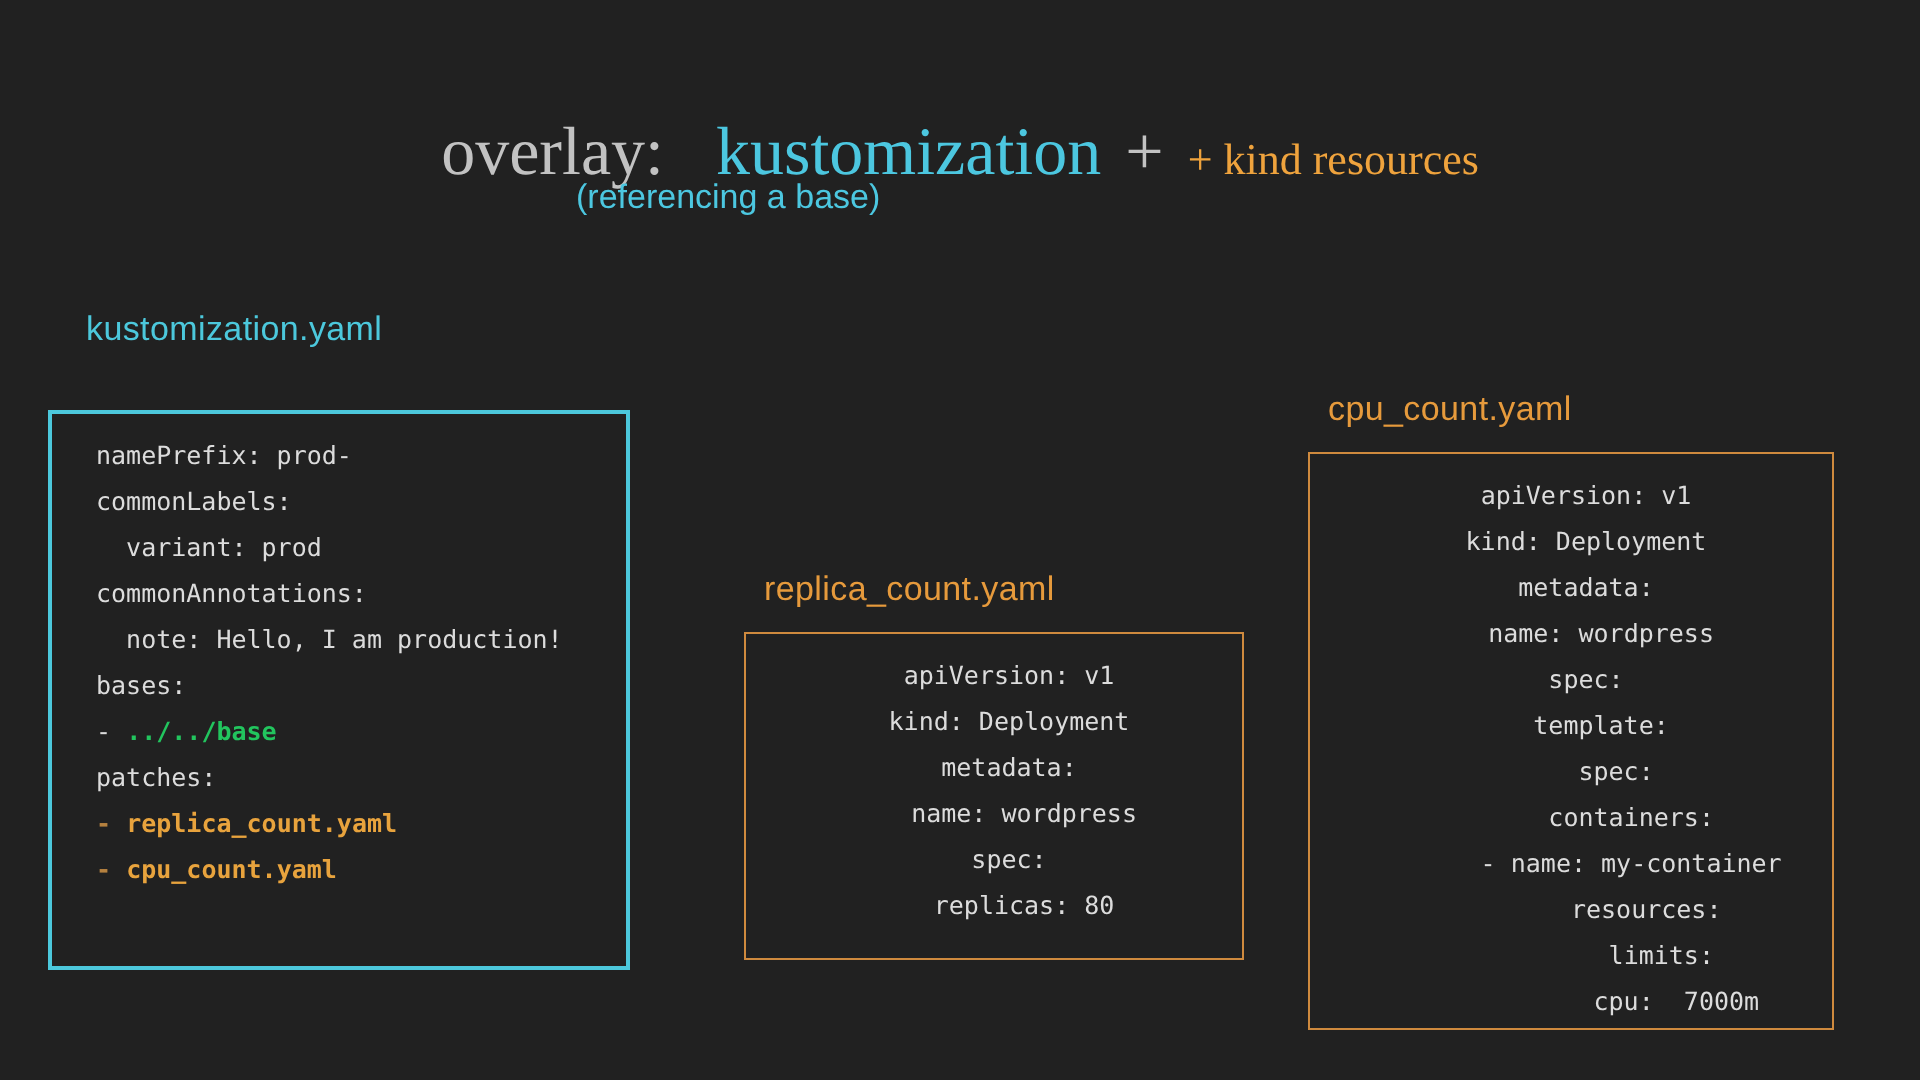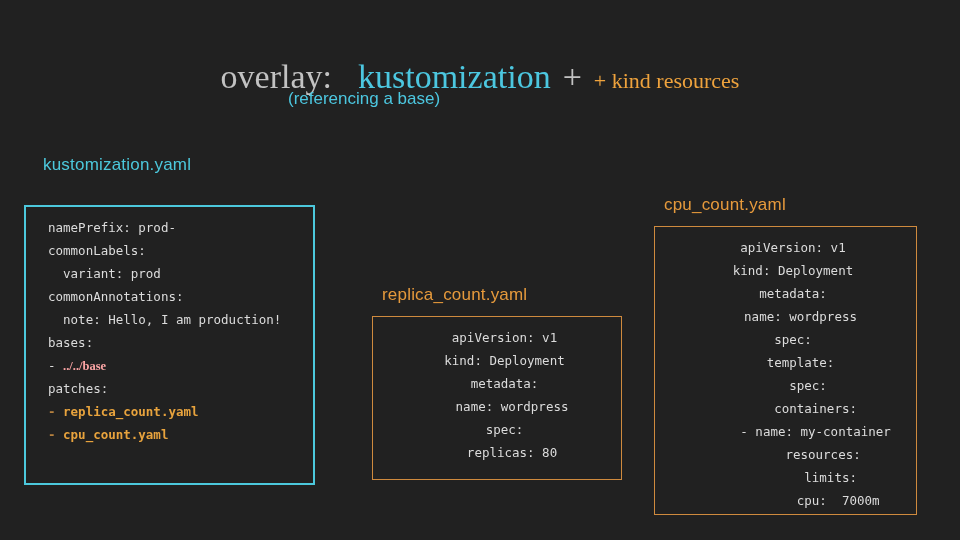--- a/index.html
+++ b/index.html
@@ -54,21 +54,21 @@
     font-family: "DejaVu Sans Mono", monospace;
     font-size: 12.5px;
     color: #dcdcdc;
   }
   .border-cyan   { border: 2px solid #4cc8dc; }
   .border-orange { border: 1.5px solid #cf8a3e; text-align: center; }
 
   .code-line { height: 23px; line-height: 23px; }
 
   .s-plain       { color: #dcdcdc; }
-  .s-cyan-bold   { color: #fca5a5; font-weight: bold; font-family: Liberation Serif, serif; }
+  .s-cyan-bold   { color: #22c55e; font-weight: bold; }
   .s-orange-bold { color: #e8a33d; font-weight: bold; }
   .s-orange-dim  { color: #b5813f; font-weight: bold; }
 
   
   #panel-label-0 { left: 33px;  top: 155px; margin-left: 10px; }
   #panel-box-0   { left: 24px;  top: 188px; width: 291px; height: 280px; padding: 9px 20px 0 22px; margin-top: 17px; }
 
   #panel-label-1 { left: 382px; top: 285px; }
   #panel-box-1   { left: 372px; top: 316px; width: 250px; height: 164px; padding: 9px 6px 0 21px; }
 

